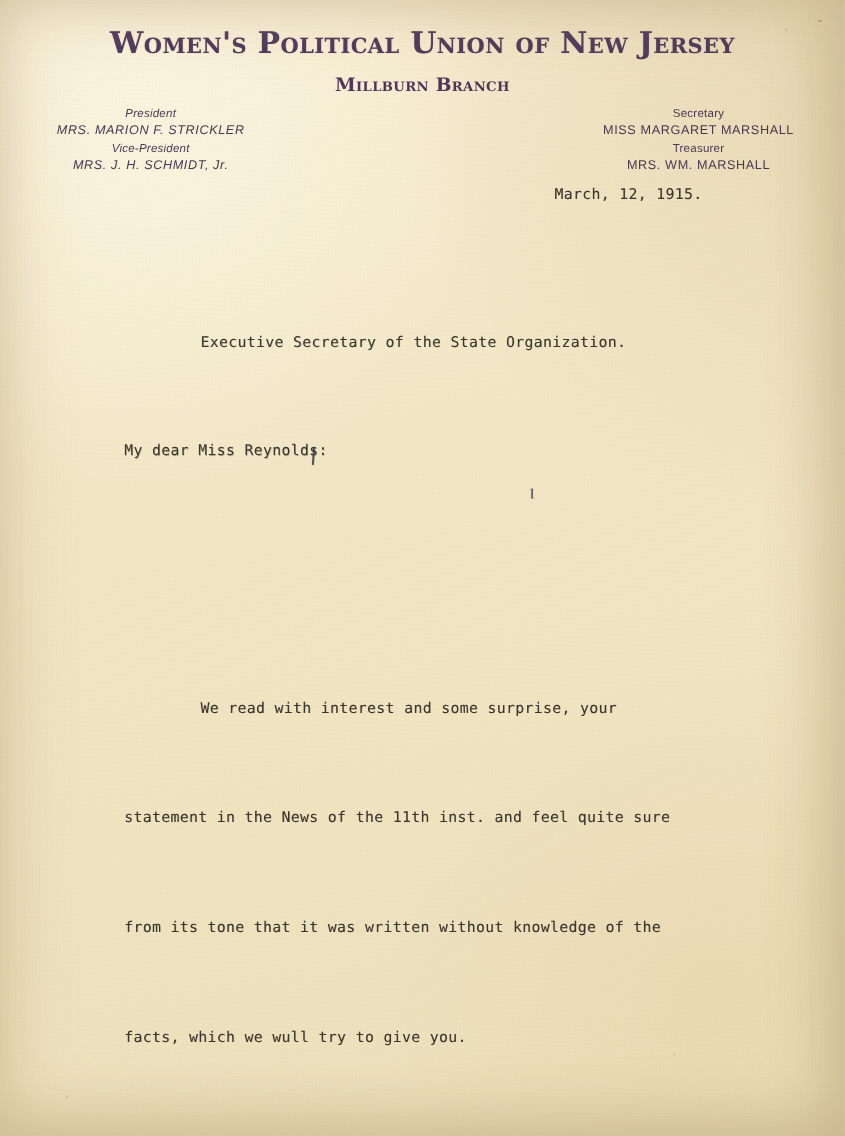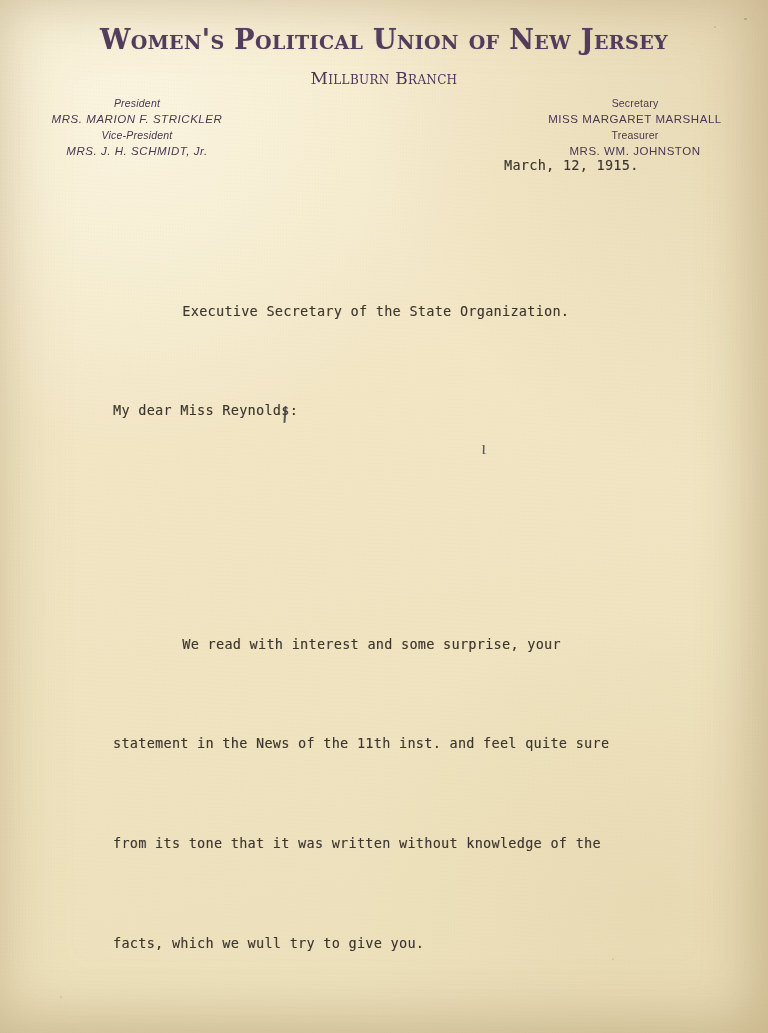--- a/index.html
+++ b/index.html
@@ -68,21 +68,21 @@
     font-weight: 700;
     font-family: "DejaVu Serif", "Liberation Serif", serif;
     font-variant: small-caps;
     text-shadow: 0 0 1px rgba(80,58,94,0.35);
   }
 
   .branch-title {
     margin-top: 13px;
     font-size: 17px;
     color: #4c3659;
-    font-weight: 400;
+    font-weight: 700;
     font-family: "DejaVu Serif", "Liberation Serif", serif;
     font-variant: small-caps;
     letter-spacing: 0.3px;
   }
 
   
   .officers {
     position: absolute;
     top: 96px;
     left: 0;
@@ -117,21 +117,21 @@
     position: absolute;
     color: #3b3630;
     font-family: "DejaVu Sans Mono", "Liberation Mono", monospace;
     font-size: 13.4px;
     letter-spacing: 0.35px;
     white-space: pre;
     text-shadow: 0.4px 0.35px 0.6px rgba(90,78,60,0.40);
   }
 
   .date-line {
-    top: 158px;
+    top: 170px;
     left: 504px;
   }
 
   .body-block {
     top: 228px;
     left: 113px;
     line-height: 33.3px;
   }
 
   .addr-line   { display: block; }
@@ -191,21 +191,21 @@
       <div class="officer-role">President</div>
       <div class="officer-name">MRS. MARION F. STRICKLER</div>
       <div class="officer-role">Vice-President</div>
       <div class="officer-name">MRS. J. H. SCHMIDT, Jr.</div>
     </div>
 
     <div class="officer-col right">
       <div class="officer-role">Secretary</div>
       <div class="officer-name">MISS MARGARET MARSHALL</div>
       <div class="officer-role">Treasurer</div>
-      <div class="officer-name">MRS. WM. JOHNSTON</div>
+      <div class="officer-name">MRS. WM. MARSHALL</div>
     </div>
 
   </div>
 
   <div class="typed date-line">March, 12, 1915.</div>
 
   <div class="typed body-block">
     <span class="addr-indent">Executive Secretary of the State Organization.</span>
     <span class="addr-line">My dear Miss Reynolds:</span>
 

